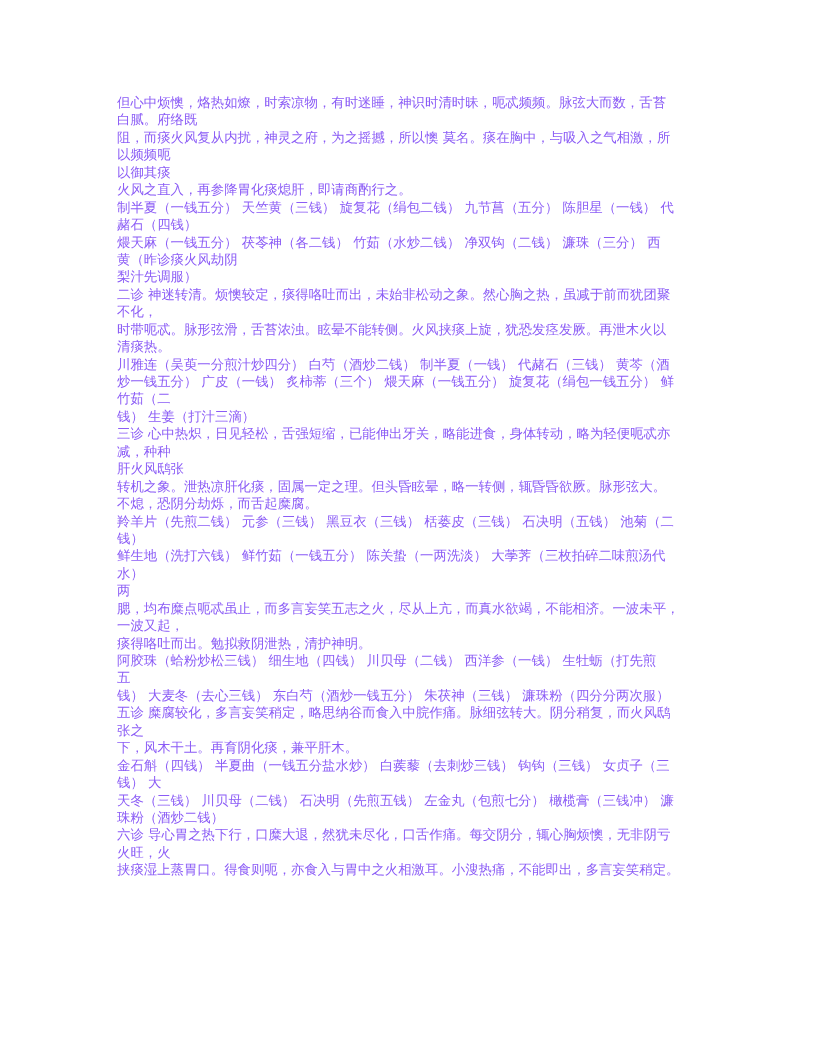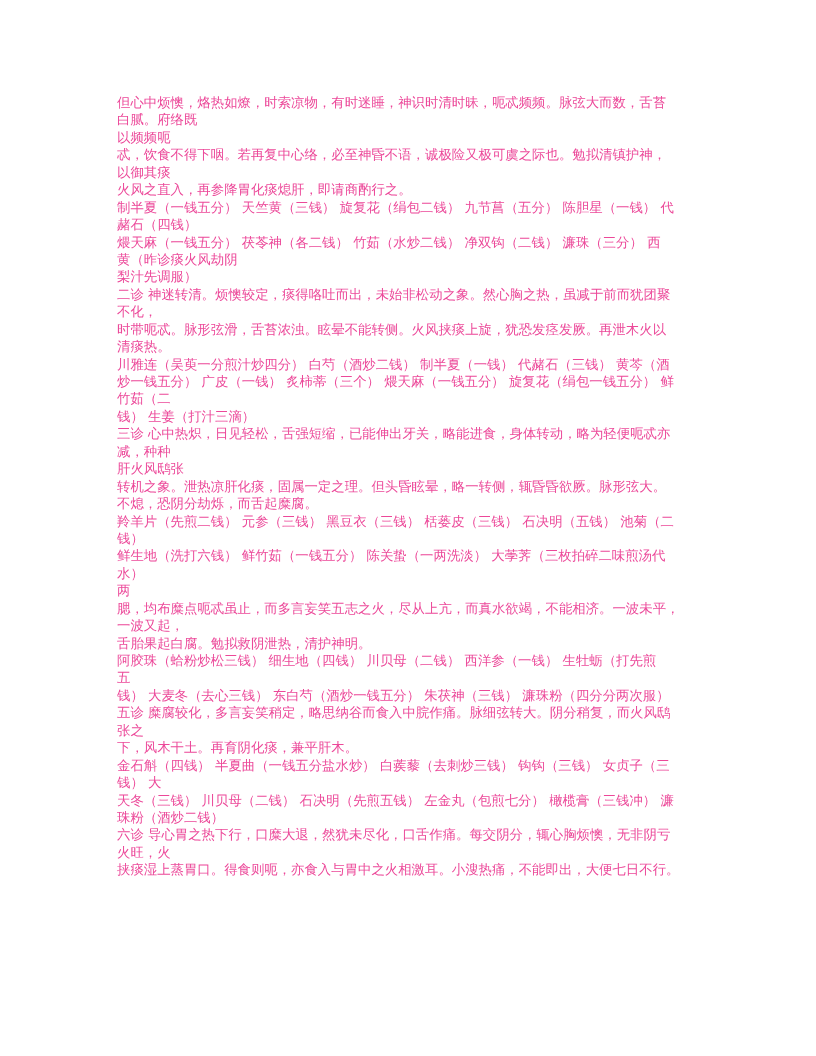--- a/index.html
+++ b/index.html
@@ -5,32 +5,32 @@
     html, body { margin: 0; padding: 0; background: #ffffff; }
     body { width: 816px; height: 1056px; position: relative; overflow: hidden; }
     .page {
       position: absolute;
       left: 117px;
       top: 94px;
       width: 590px;
       font-family: "DejaVu Serif", "Liberation Serif", serif;
       font-size: 13.4px;
       line-height: 17.45px;
-      color: #ec4899;
+      color: #8b5cf6;
     }
     .line { white-space: pre; display: block; height: 17.45px; }
   </style>
 </head>
 <body>
 
 <div class="page">
   <span class="line">但心中烦懊，烙热如燎，时索凉物，有时迷睡，神识时清时昧，呃忒频频。脉弦大而数，舌苔</span>
   <span class="line">白腻。府络既</span>
+  <span class="line">阻，而痰火风复从内扰，神灵之府，为之摇撼，所以懊 莫名。痰在胸中，与吸入之气相激，所</span>
   <span class="line">以频频呃</span>
-  <span class="line">忒，饮食不得下咽。若再复中心络，必至神昏不语，诚极险又极可虞之际也。勉拟清镇护神，</span>
   <span class="line">以御其痰</span>
   <span class="line">火风之直入，再参降胃化痰熄肝，即请商酌行之。</span>
   <span class="line">制半夏（一钱五分） 天竺黄（三钱） 旋复花（绢包二钱） 九节菖（五分） 陈胆星（一钱） 代</span>
   <span class="line">赭石（四钱）</span>
   <span class="line">煨天麻（一钱五分） 茯苓神（各二钱） 竹茹（水炒二钱） 净双钩（二钱） 濂珠（三分） 西</span>
   <span class="line">黄（昨诊痰火风劫阴</span>
   <span class="line">梨汁先调服）</span>
   <span class="line">二诊 神迷转清。烦懊较定，痰得咯吐而出，未始非松动之象。然心胸之热，虽减于前而犹团聚</span>
   <span class="line">不化，</span>
   <span class="line">时带呃忒。脉形弦滑，舌苔浓浊。眩晕不能转侧。火风挟痰上旋，犹恐发痉发厥。再泄木火以</span>
@@ -44,27 +44,27 @@
   <span class="line">肝火风鸱张</span>
   <span class="line">转机之象。泄热凉肝化痰，固属一定之理。但头昏眩晕，略一转侧，辄昏昏欲厥。脉形弦大。</span>
   <span class="line">不熄，恐阴分劫烁，而舌起糜腐。</span>
   <span class="line">羚羊片（先煎二钱） 元参（三钱） 黑豆衣（三钱） 栝蒌皮（三钱） 石决明（五钱） 池菊（二</span>
   <span class="line">钱）</span>
   <span class="line">鲜生地（洗打六钱） 鲜竹茹（一钱五分） 陈关蛰（一两洗淡） 大荸荠（三枚拍碎二味煎汤代</span>
   <span class="line">水）</span>
   <span class="line">两</span>
   <span class="line">腮，均布糜点呃忒虽止，而多言妄笑五志之火，尽从上亢，而真水欲竭，不能相济。一波未平，</span>
   <span class="line">一波又起，</span>
-  <span class="line">舌胎果起白腐。勉拟救阴泄热，清护神明。</span>
+  <span class="line">痰得咯吐而出。勉拟救阴泄热，清护神明。</span>
   <span class="line">阿胶珠（蛤粉炒松三钱） 细生地（四钱） 川贝母（二钱） 西洋参（一钱） 生牡蛎（打先煎</span>
   <span class="line">五</span>
   <span class="line">钱） 大麦冬（去心三钱） 东白芍（酒炒一钱五分） 朱茯神（三钱） 濂珠粉（四分分两次服）</span>
   <span class="line">五诊 糜腐较化，多言妄笑稍定，略思纳谷而食入中脘作痛。脉细弦转大。阴分稍复，而火风鸱</span>
   <span class="line">张之</span>
   <span class="line">下，风木干土。再育阴化痰，兼平肝木。</span>
   <span class="line">金石斛（四钱） 半夏曲（一钱五分盐水炒） 白蒺藜（去刺炒三钱） 钩钩（三钱） 女贞子（三</span>
   <span class="line">钱） 大</span>
   <span class="line">天冬（三钱） 川贝母（二钱） 石决明（先煎五钱） 左金丸（包煎七分） 橄榄膏（三钱冲） 濂</span>
   <span class="line">珠粉（酒炒二钱）</span>
   <span class="line">六诊 导心胃之热下行，口糜大退，然犹未尽化，口舌作痛。每交阴分，辄心胸烦懊，无非阴亏</span>
   <span class="line">火旺，火</span>
-  <span class="line">挟痰湿上蒸胃口。得食则呃，亦食入与胃中之火相激耳。小溲热痛，不能即出，大便七日不行。</span>
+  <span class="line">挟痰湿上蒸胃口。得食则呃，亦食入与胃中之火相激耳。小溲热痛，不能即出，多言妄笑稍定。</span>
 </div>
 
 </body></html>

